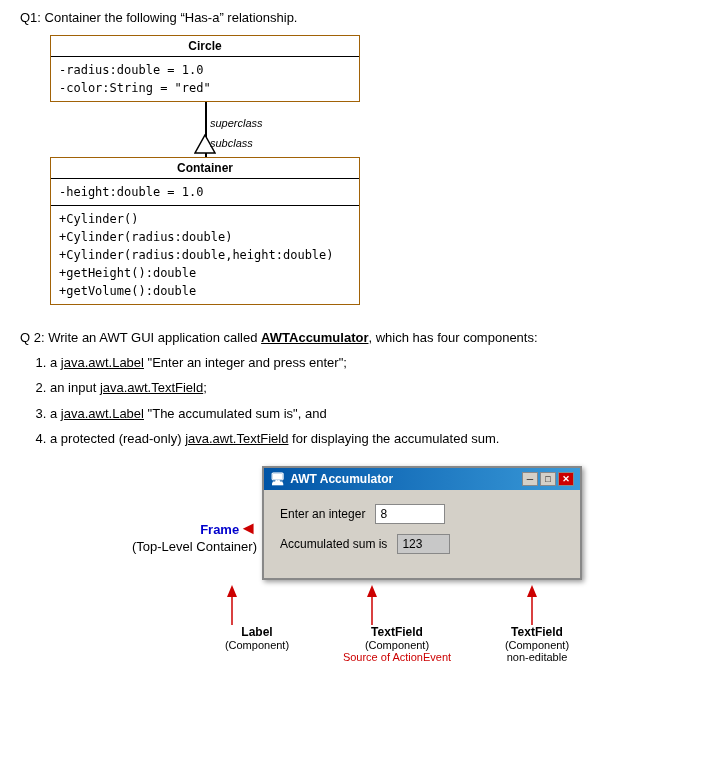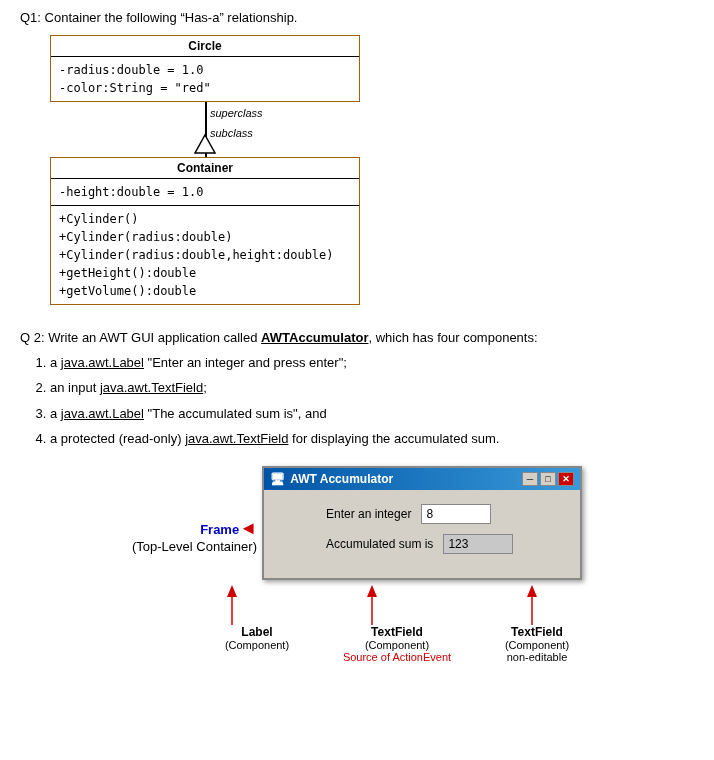--- a/index.html
+++ b/index.html
@@ -152,37 +152,36 @@
     .awt-row {
       display: flex;
       align-items: center;
       margin-bottom: 10px;
       gap: 10px;
     }
     .awt-label {
       font-size: 12px;
       color: #000;
       white-space: nowrap;
-      margin-left: 46px;
     }
     .awt-textfield {
       background: white;
       border: 1px solid #888;
       padding: 1px 4px;
       font-size: 12px;
       height: 20px;
       width: 70px;
     }
     .awt-textfield-readonly {
       background: #c8c8c8;
       border: 1px solid #888;
       padding: 1px 4px;
       font-size: 12px;
       height: 20px;
-      width: 70px;
+      width: 53px;
     }
     
     .component-labels {
       display: flex;
       flex-direction: row;
       justify-content: center;
       margin-top: 8px;
       gap: 0;
       width: 100%;
       position: relative;
@@ -225,21 +224,21 @@
     <div style="position:relative; width:310px; height:55px; display:flex; align-items:flex-start; justify-content:center;">
 
       <div style="position:absolute; left:50%; top:0; width:2px; height:55px; background:#000;"></div>
 
       <div style="position:absolute; bottom:0; left:50%; transform:translateX(-50%);">
         <svg width="22" height="20" viewBox="0 0 22 20">
           <polygon points="11,1 21,19 1,19" fill="white" stroke="black" stroke-width="1.5"></polygon>
         </svg>
       </div>
 
-      <div style="position:absolute; left:160px; top:5px; font-size:11px; font-style:italic;">
+      <div style="position:absolute; left:160px; top:15px; font-size:11px; font-style:italic;">
         <div>superclass</div>
         <div style="margin-top:8px;">subclass</div>
       </div>
     </div>
   </div>
 
   <div class="uml-box">
     <div class="uml-header">Container</div>
     <div class="uml-section">
       <pre style="font-family:monospace;font-size:12px;line-height:1.5;">-height:double = 1.0</pre>

